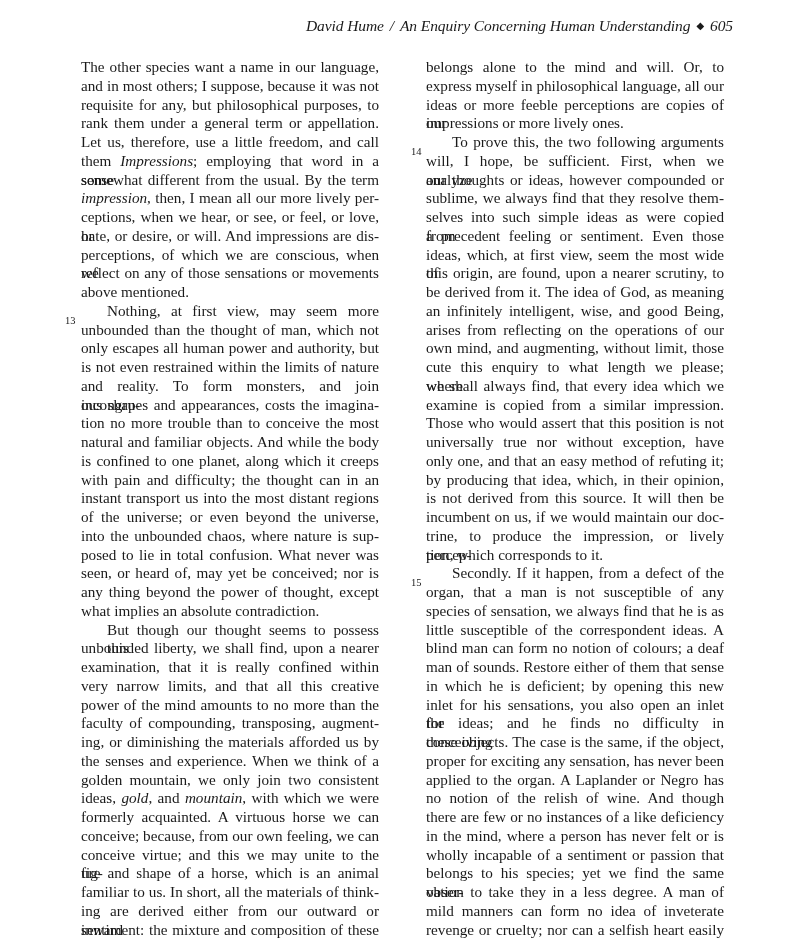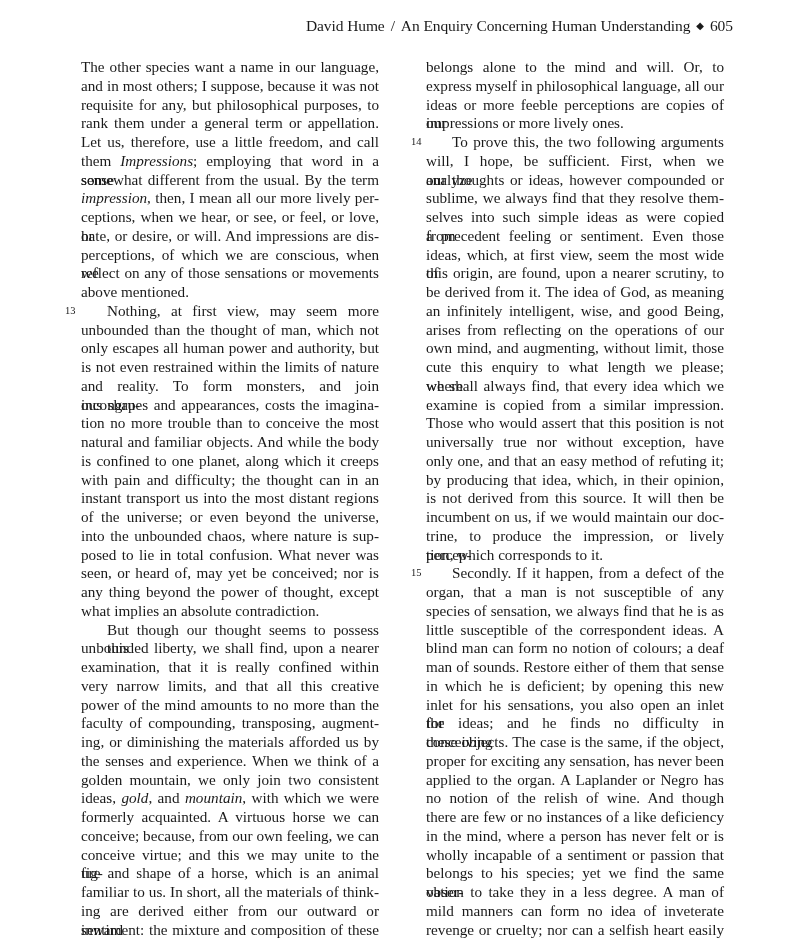--- a/index.html
+++ b/index.html
@@ -1,30 +1,30 @@
 <!DOCTYPE html>
 <html><head>
 <meta charset="utf-8">
 <style>
   html, body { margin: 0; padding: 0; background: #ffffff; }
   body { width: 794px; height: 952px; position: relative; overflow: hidden;
          font-family: "Liberation Serif", "DejaVu Serif", serif; color: #1a1a1a; }
-  .header { position: absolute; top: 17px; left: 306px; font-size: 15.5px; white-space: nowrap; letter-spacing: -0.1px; }
+  .header { position: absolute; top: 17px; left: 306px; font-size: 15.5px; white-space: nowrap; letter-spacing: -0.1px; font-style: italic; }
   .header .sep { padding: 0 6px; }
   .header .diamond { font-size: 10px; padding: 0 6px; position: relative; top: -2px; }
   .col { position: absolute; top: 58px; width: 298px; }
   .col.left { left: 81px; }
   .col.right { left: 426px; }
   .line { display: block; height: 18.75px; line-height: 18.75px; font-size: 15.2px;
           text-align: justify; text-align-last: justify; white-space: nowrap; position: relative; }
   .line.last { text-align-last: left; }
   .line .t { display: inline-block; width: 100%; text-align: justify; text-align-last: justify; white-space: normal; }
   .line.last .t { text-align-last: left; }
   .line.indent .t { padding-left: 26px; box-sizing: border-box; }
-  .pnum { position: absolute; left: -16px; top: 0; font-size: 10.5px; }
+  .pnum { position: absolute; left: -16px; top: 10px; font-size: 10.5px; }
   .col.right .pnum { left: -15px; }
   em { }
 </style>
 </head>
 <body>
 
 <div class="header">
   <span>David Hume</span><span class="sep">/</span><span>An Enquiry Concerning Human Understanding</span><span class="diamond">◆</span><span>605</span>
 </div>
 

